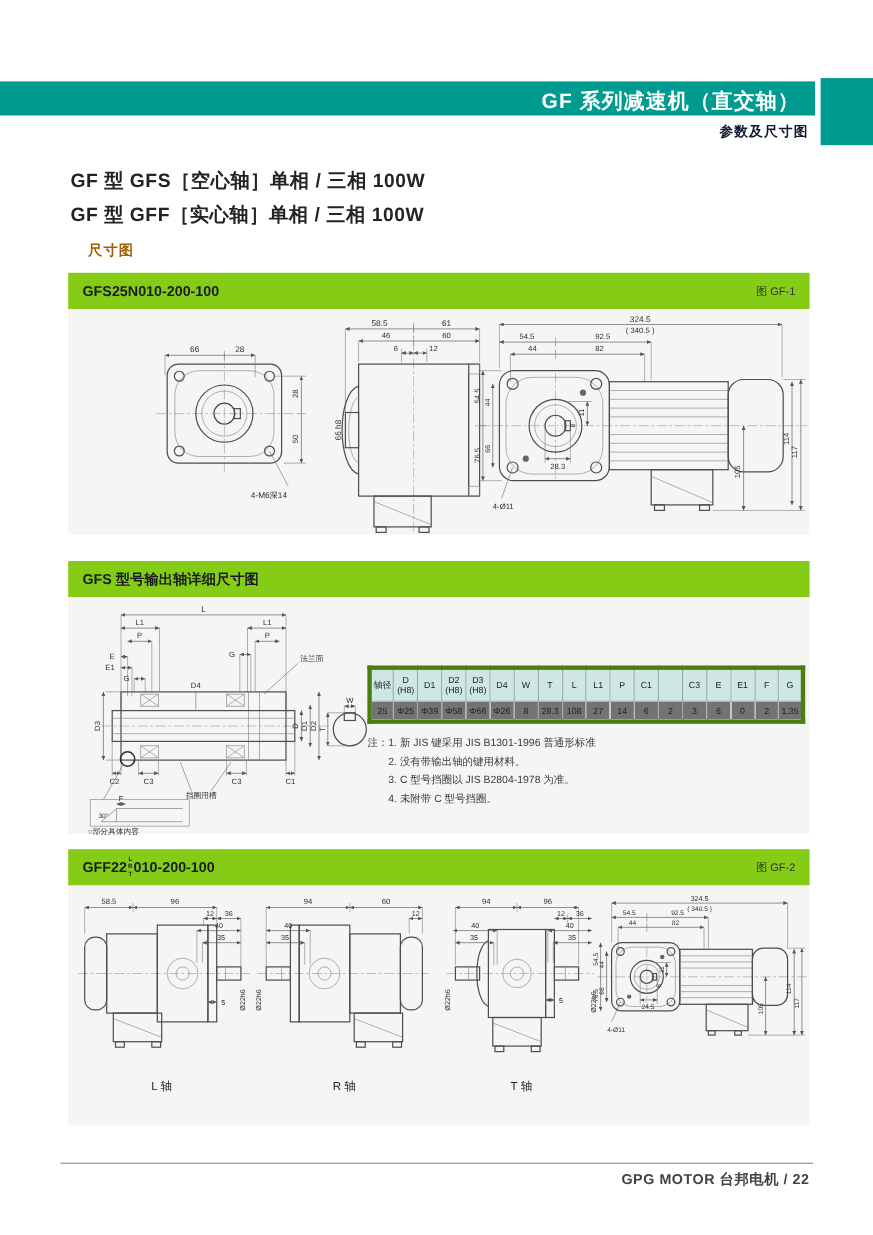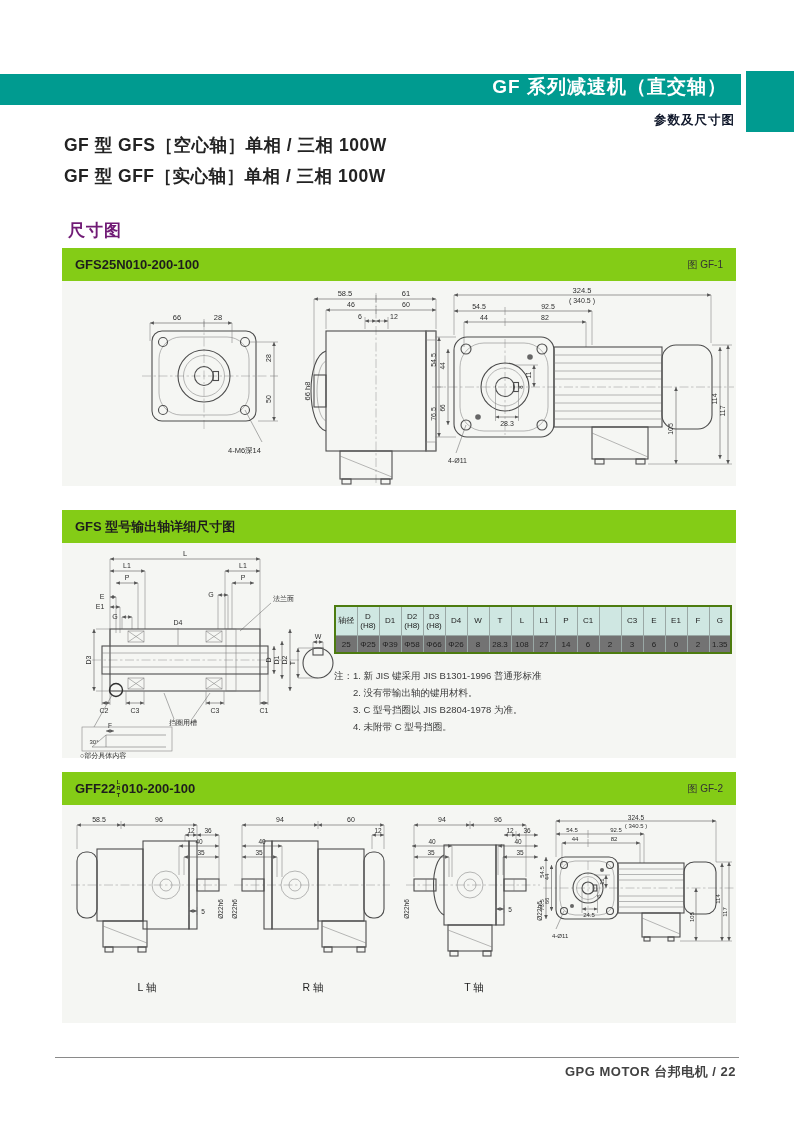--- a/index.html
+++ b/index.html
@@ -1,24 +1,24 @@
 <!DOCTYPE html>
 <html><head>
 <meta charset="utf-8">
 <style>
   html,body{margin:0;padding:0;background:#e8e8e8}
   .page{position:relative;width:794px;height:1123px;background:#ffffff;margin:0 auto;
         font-family:"Liberation Sans",sans-serif;overflow:hidden}
   .band{position:absolute;left:0;top:74px;width:741px;height:31px;background:#009b90;color:#fff;
-        display:flex;align-items:flex-start;justify-content:flex-end;padding-right:14px;box-sizing:border-box;
+        display:flex;align-items:flex-end;justify-content:flex-end;padding-right:14px;box-sizing:border-box;
         font-size:19px;font-weight:bold;letter-spacing:1px}
   .corner{position:absolute;left:746px;top:71px;width:48px;height:61px;background:#009b90}
   .subtitle{position:absolute;top:112px;right:59px;color:#0f172a;font-size:12.5px;font-weight:bold;letter-spacing:1px}
-  .titles{position:absolute;left:64px;top:130px;font-size:17.5px;font-weight:bold;color:#232323;line-height:31px;letter-spacing:.5px}
-  .seclabel{position:absolute;left:68px;top:219px;font-size:17px;font-weight:bold;color:#701a75;letter-spacing:1px}
+  .titles{position:absolute;left:64px;top:149px;font-size:17.5px;font-weight:bold;color:#232323;line-height:31px;letter-spacing:.5px}
+  .seclabel{position:absolute;left:80px;top:219px;font-size:13px;font-weight:bold;color:#a16207;letter-spacing:1px}
   .panel{position:absolute;left:62px;width:674px}
   .phead{height:33px;background:#84cc16;display:flex;align-items:center;justify-content:space-between;
          padding:0 13px;box-sizing:border-box}
   .ptitle{font-size:13px;font-weight:bold;color:#1d1d1d;display:flex;align-items:center}
   .stack{font-size:5.5px;line-height:1.1;white-space:pre-line;font-weight:bold;margin:0 1px;text-align:center}
   .pfig{font-size:10px;color:#333}
   .pbody{position:relative;background:#f5f6f3}
   #panel1{top:248px} #panel1 .pbody{height:205px}
   #panel2{top:510px} #panel2 .pbody{height:215px}
   #panel3{top:772px} #panel3 .pbody{height:218px}
@@ -29,21 +29,21 @@
   .ln{fill:none;stroke:#4d4d4d;stroke-width:1.1}
   .tn{fill:none;stroke:#7e7e7e;stroke-width:.55}
   .cl{fill:none;stroke:#9a9a9a;stroke-width:.55;stroke-dasharray:9 2.5 2.5 2.5}
   .dl{fill:none;stroke:#6b6b6b;stroke-width:.55}
   .dm{fill:none;stroke:#5a5a5a;stroke-width:.6;marker-start:url(#arw);marker-end:url(#arw)}
   svg text{font-family:"Liberation Sans",sans-serif;fill:#2e2e2e;text-anchor:middle}
   .start{text-anchor:start}
   .t75{font-size:7.5px}.t7{font-size:7px}.t65{font-size:6.5px}.t6{font-size:6px}
   .axlbl{font-size:10.5px;fill:#1f1f1f}
   
-  .dimtable{position:absolute;left:272px;top:62px;width:398px;border-collapse:collapse;table-layout:fixed;border:2px solid #4d7c0f}
+  .dimtable{position:absolute;left:272px;top:62px;width:398px;border-collapse:collapse;table-layout:fixed;border:4px solid #4d7c0f}
   .dimtable th,.dimtable td{border:1px solid #9aa8a5;font-size:8px;text-align:center;padding:0;color:#222;overflow:hidden}
   .dimtable th{background:#cfe7e2;height:28px;white-space:pre-line;font-weight:normal;line-height:1.15}
   .dimtable td{height:16px;background:#737373}
   .notes{position:absolute;left:272px;top:124px;font-size:9.5px;color:#3a3a3a;display:flex}
   .notes .item{line-height:1.8}
 </style>
 </head>
 <body>
 
 <div class="page">

